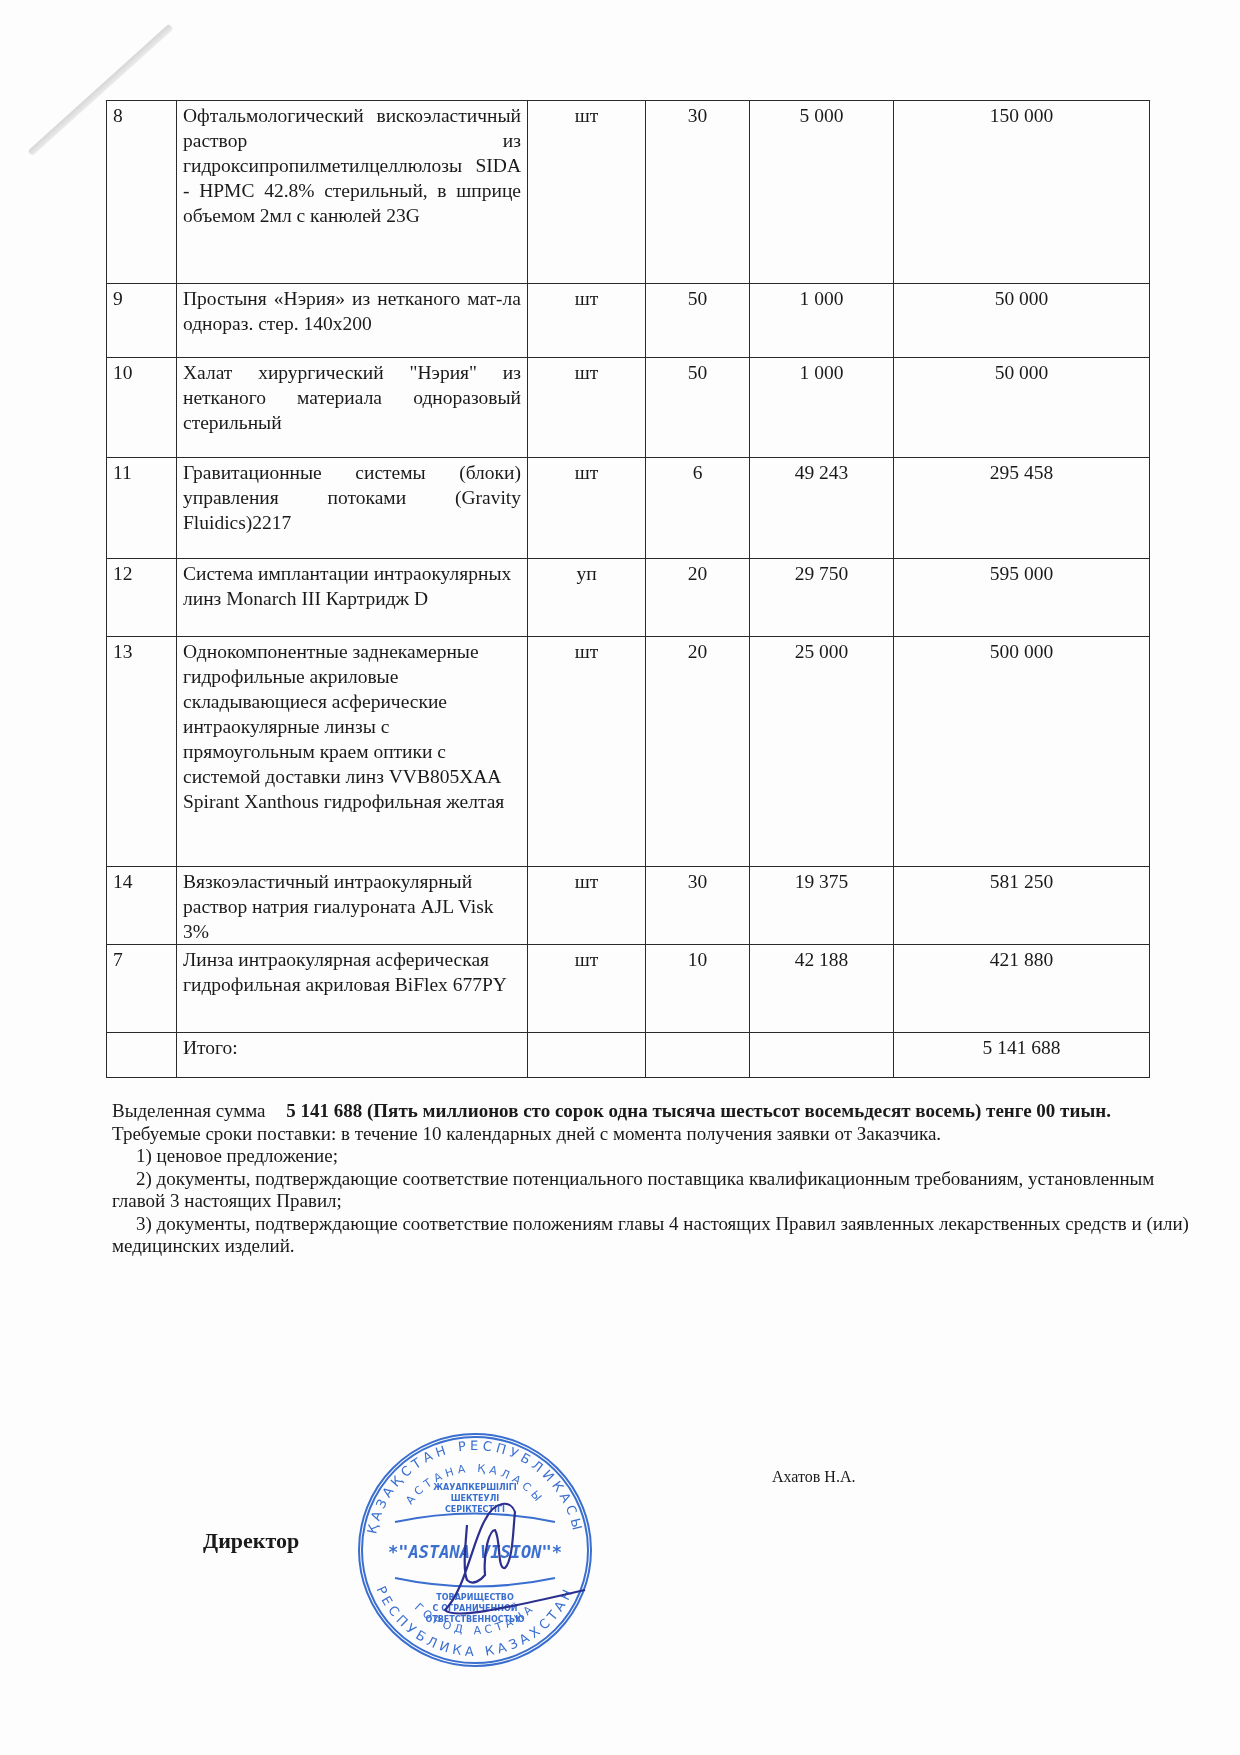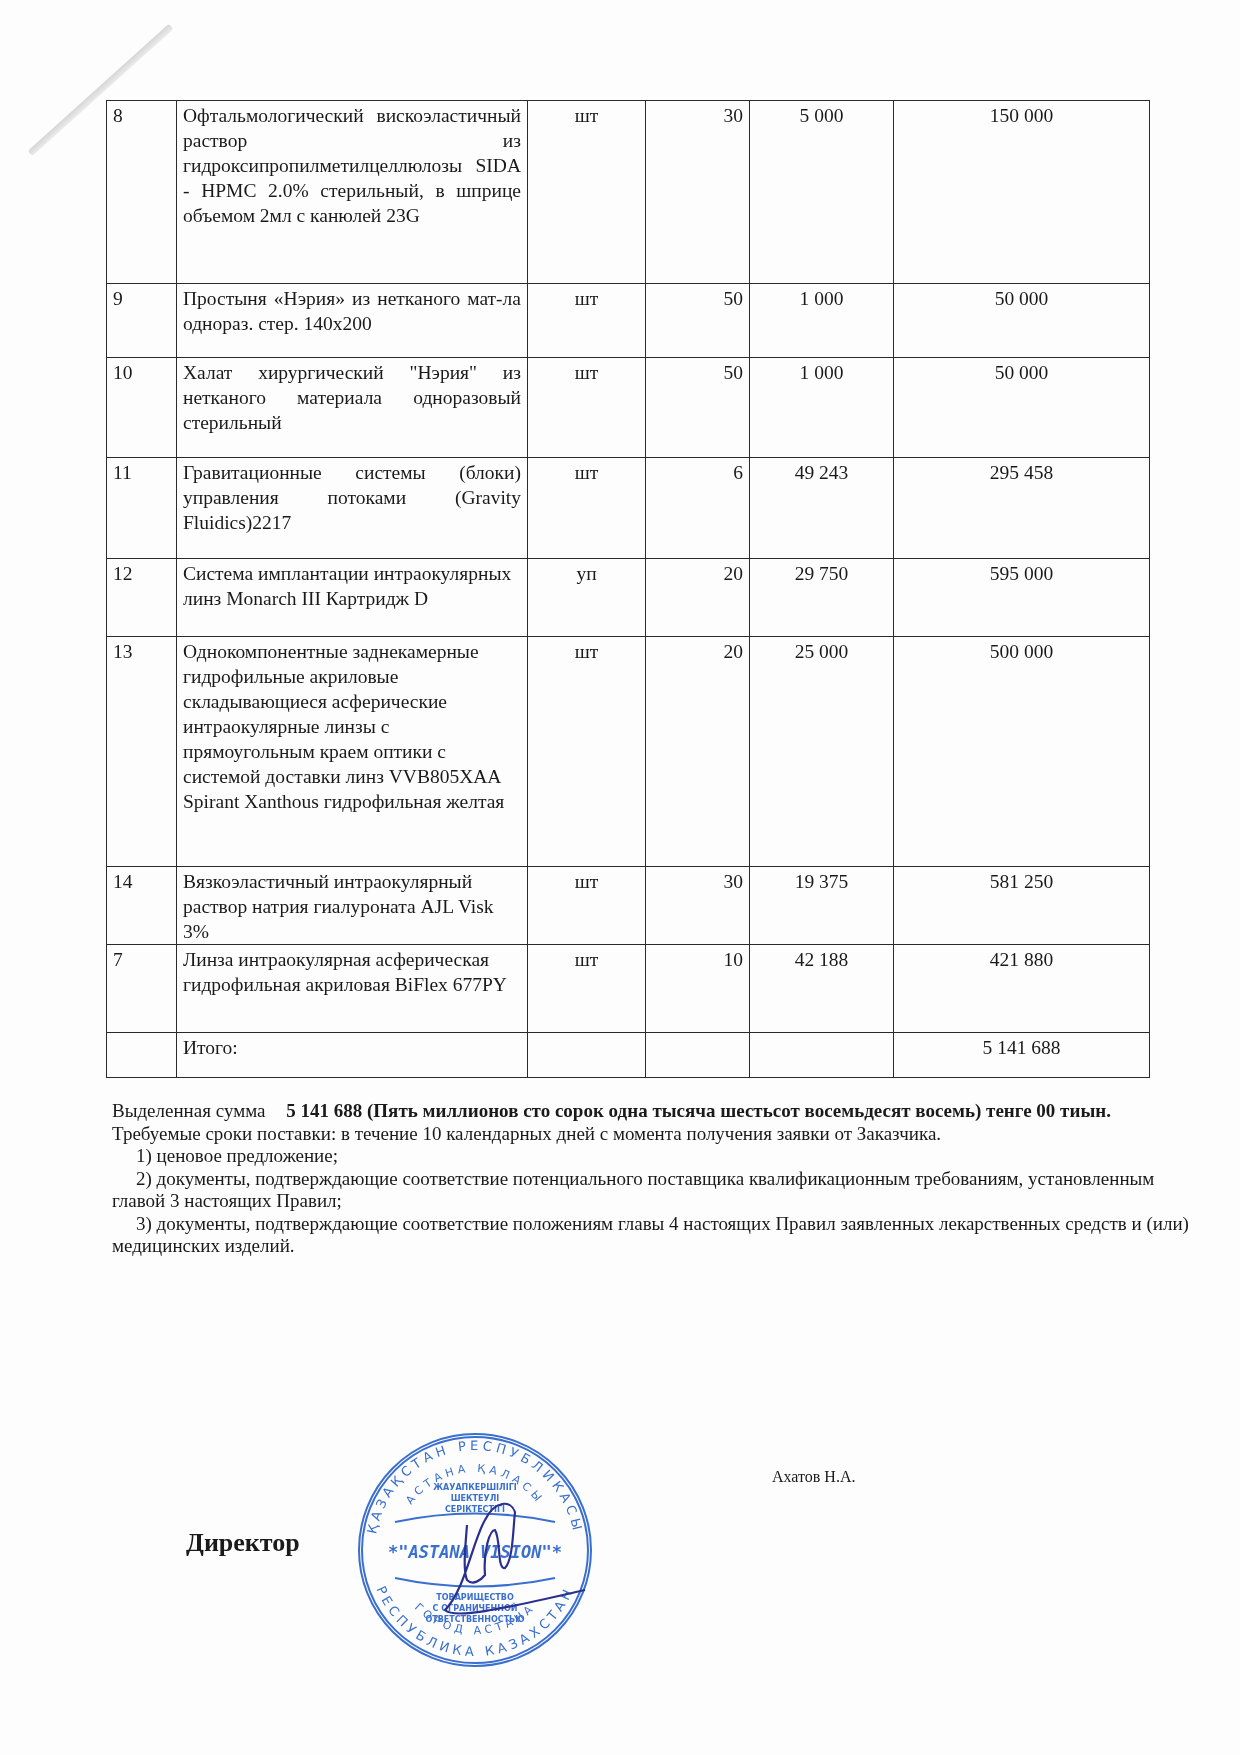--- a/index.html
+++ b/index.html
@@ -23,53 +23,53 @@
   table.items td {
     border: 1.4px solid #2a2a2a;
     vertical-align: top;
     font-size: 19.5px; line-height: 25px;
     padding: 2px 6px 0 6px;
   }
   td.num { padding-left: 8px; }
   td.name { text-align: justify; text-align-last: left; }
   td.name.left { text-align: left; }
   td.unit { text-align: center; }
-  td.qty { text-align: right; padding-left: 8px; }
+  td.qty { text-align: center; padding-left: 8px; }
   td.price { text-align: center; }
   td.sum { text-align: center; }
   .below {
     position: absolute; left: 112px; top: 1100px; width: 1080px;
     font-size: 19px; line-height: 22.5px;
   }
   .below p { margin: 0; }
   .below b { font-weight: bold; margin-left: 16px; }
   .ind { text-indent: 34px; }
   .ind2 { text-indent: 24px; }
-  .sign-role { position: absolute; left: 186px; top: 1528px; font-size: 26px; font-weight: bold; }
+  .sign-role { position: absolute; left: 203px; top: 1528px; font-size: 22px; font-weight: bold; }
   .sign-name { position: absolute; left: 772px; top: 1468px; font-size: 16px; font-weight: normal; }
   .stamp { position: absolute; left: 355px; top: 1430px; width: 240px; height: 240px; }
 </style>
 </head>
 <body>
 
 <div class="scan-mark"></div>
 
 <table class="items">
   <colgroup>
     <col style="width:70px">
       <col style="width:351px">
       <col style="width:118px">
       <col style="width:104px">
       <col style="width:144px">
       <col style="width:256px">
   </colgroup>
   <tbody>
     <tr style="height:183px">
       <td class="num">8</td>
-      <td class="name">Офтальмологический вискоэластичный раствор из гидроксипропилметилцеллюлозы SIDA - HPMC 2.0% стерильный, в шприце объемом 2мл с канюлей 23G</td>
+      <td class="name">Офтальмологический вискоэластичный раствор из гидроксипропилметилцеллюлозы SIDA - HPMC 42.8% стерильный, в шприце объемом 2мл с канюлей 23G</td>
       <td class="unit">шт</td>
       <td class="qty">30</td>
       <td class="price">5 000</td>
       <td class="sum">150 000</td>
     </tr>
     <tr style="height:74px">
       <td class="num">9</td>
       <td class="name">Простыня «Нэрия» из нетканого мат-ла однораз. стер. 140х200</td>
       <td class="unit">шт</td>
       <td class="qty">50</td>

